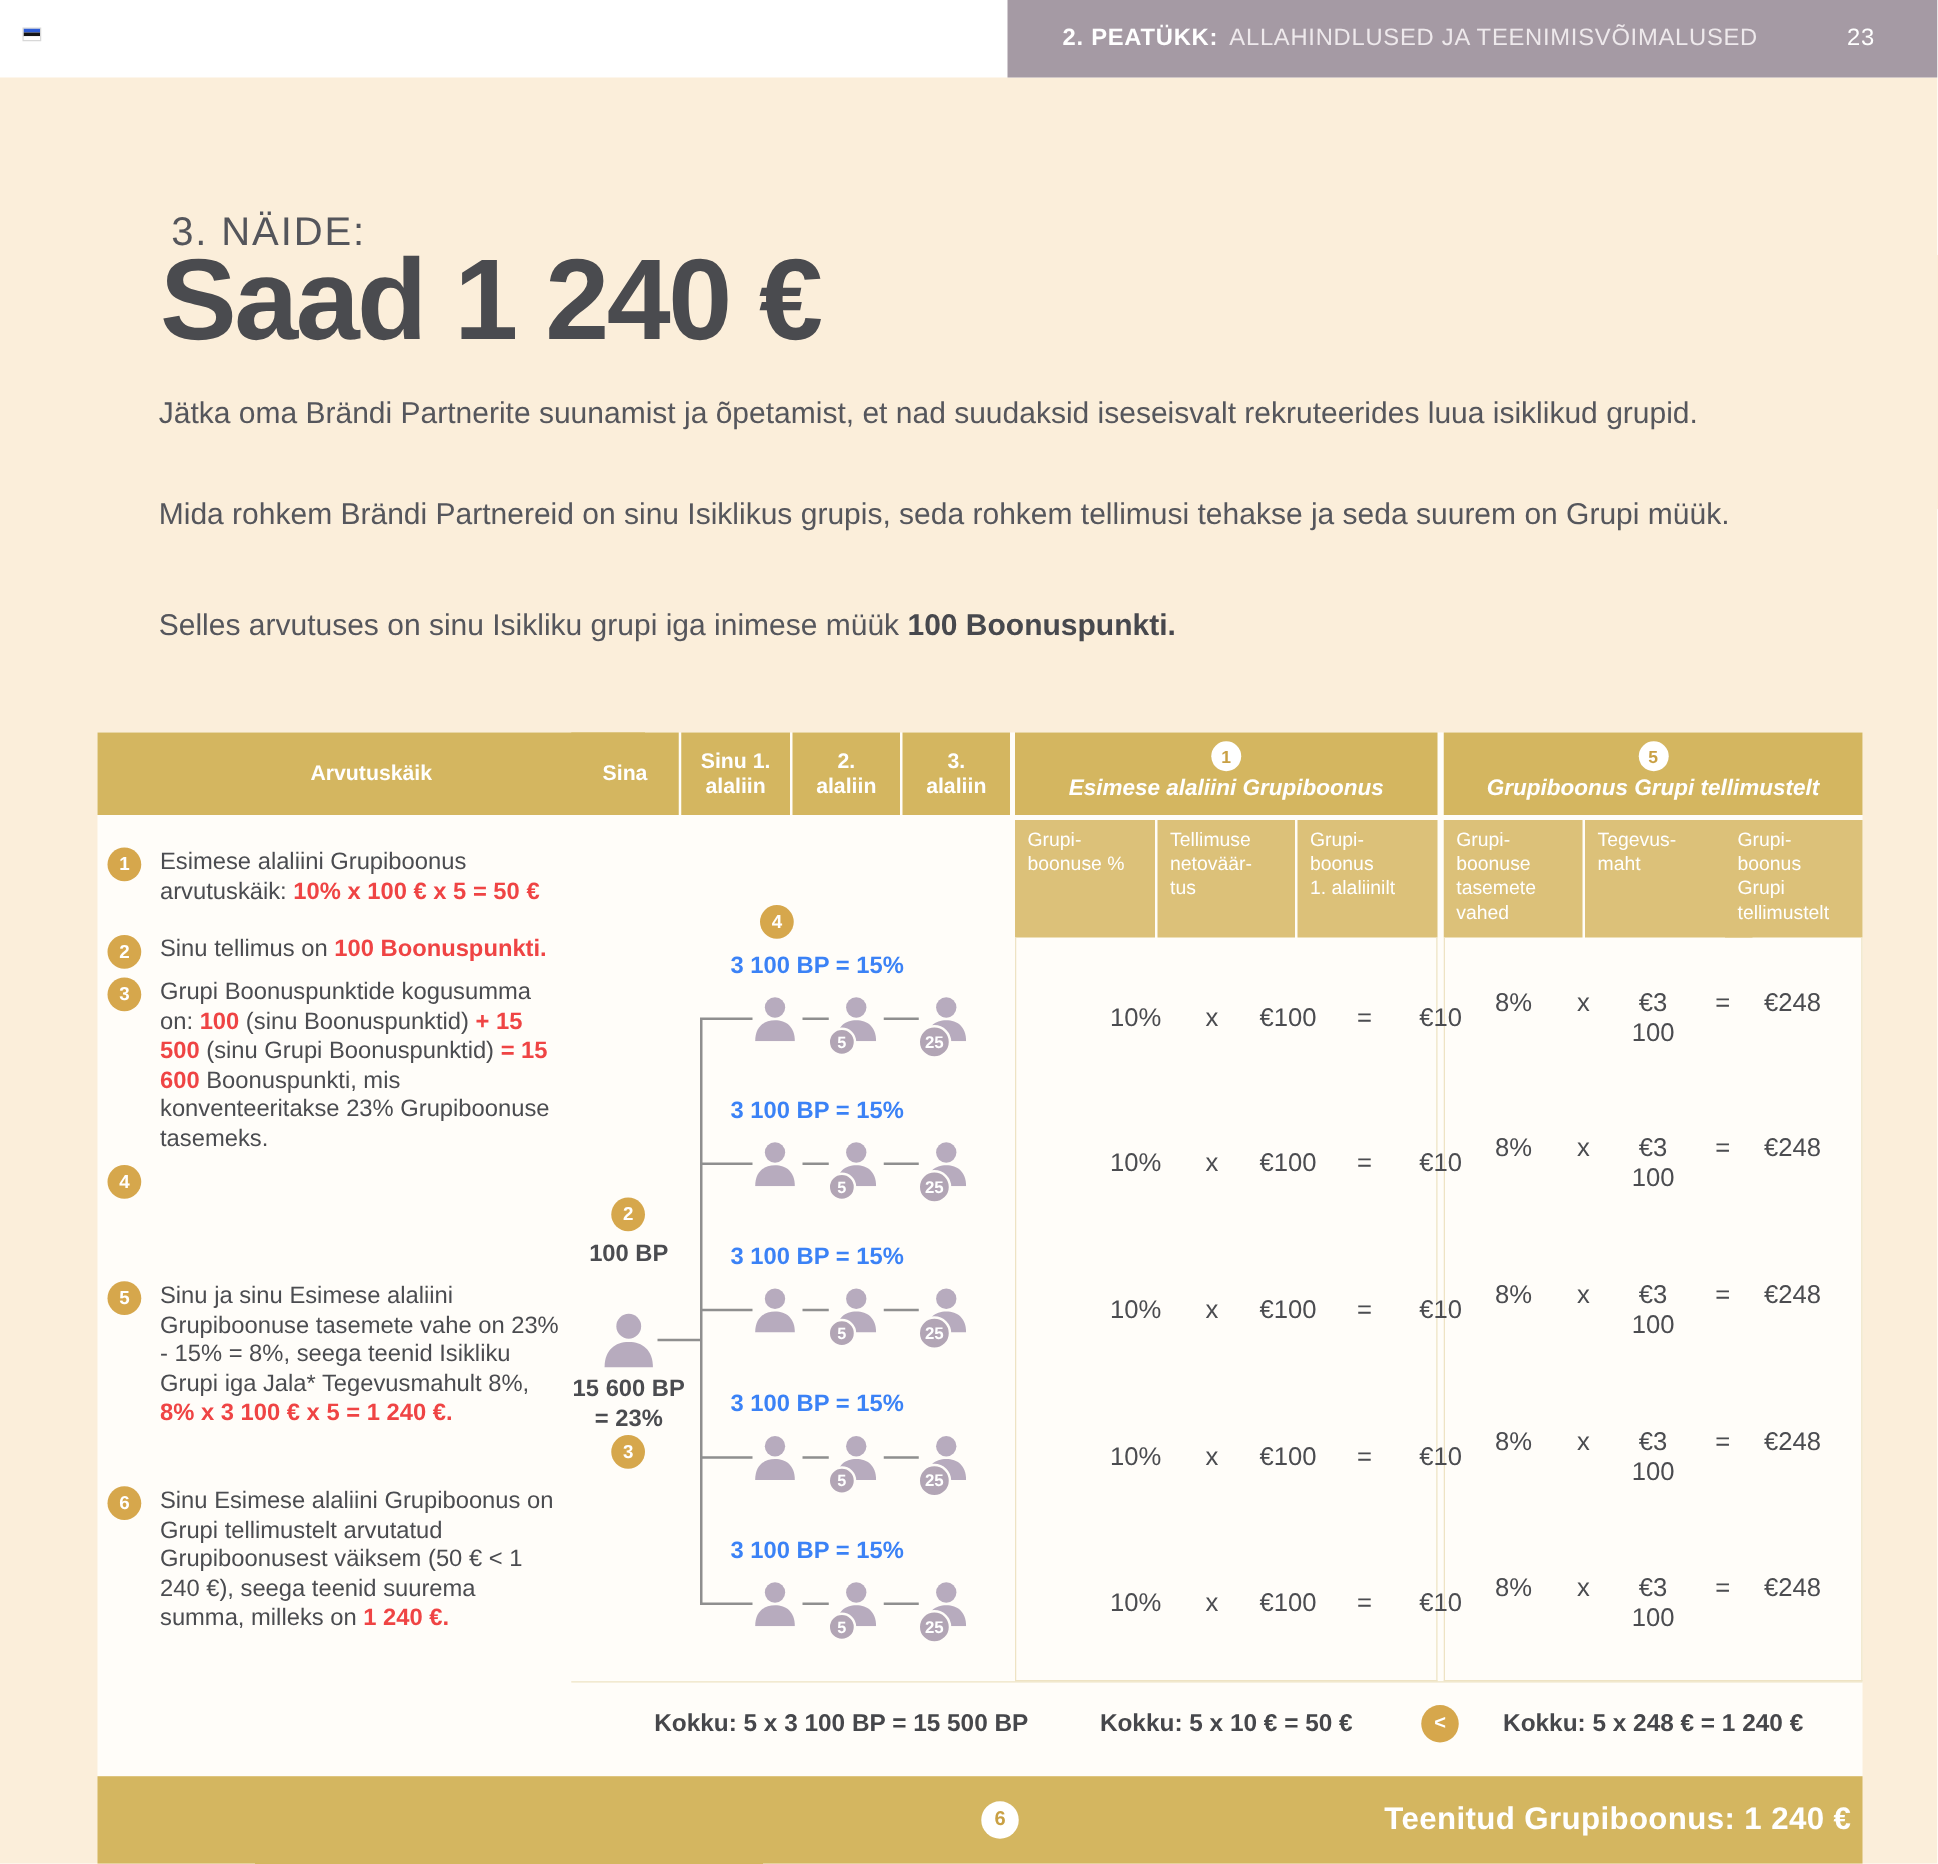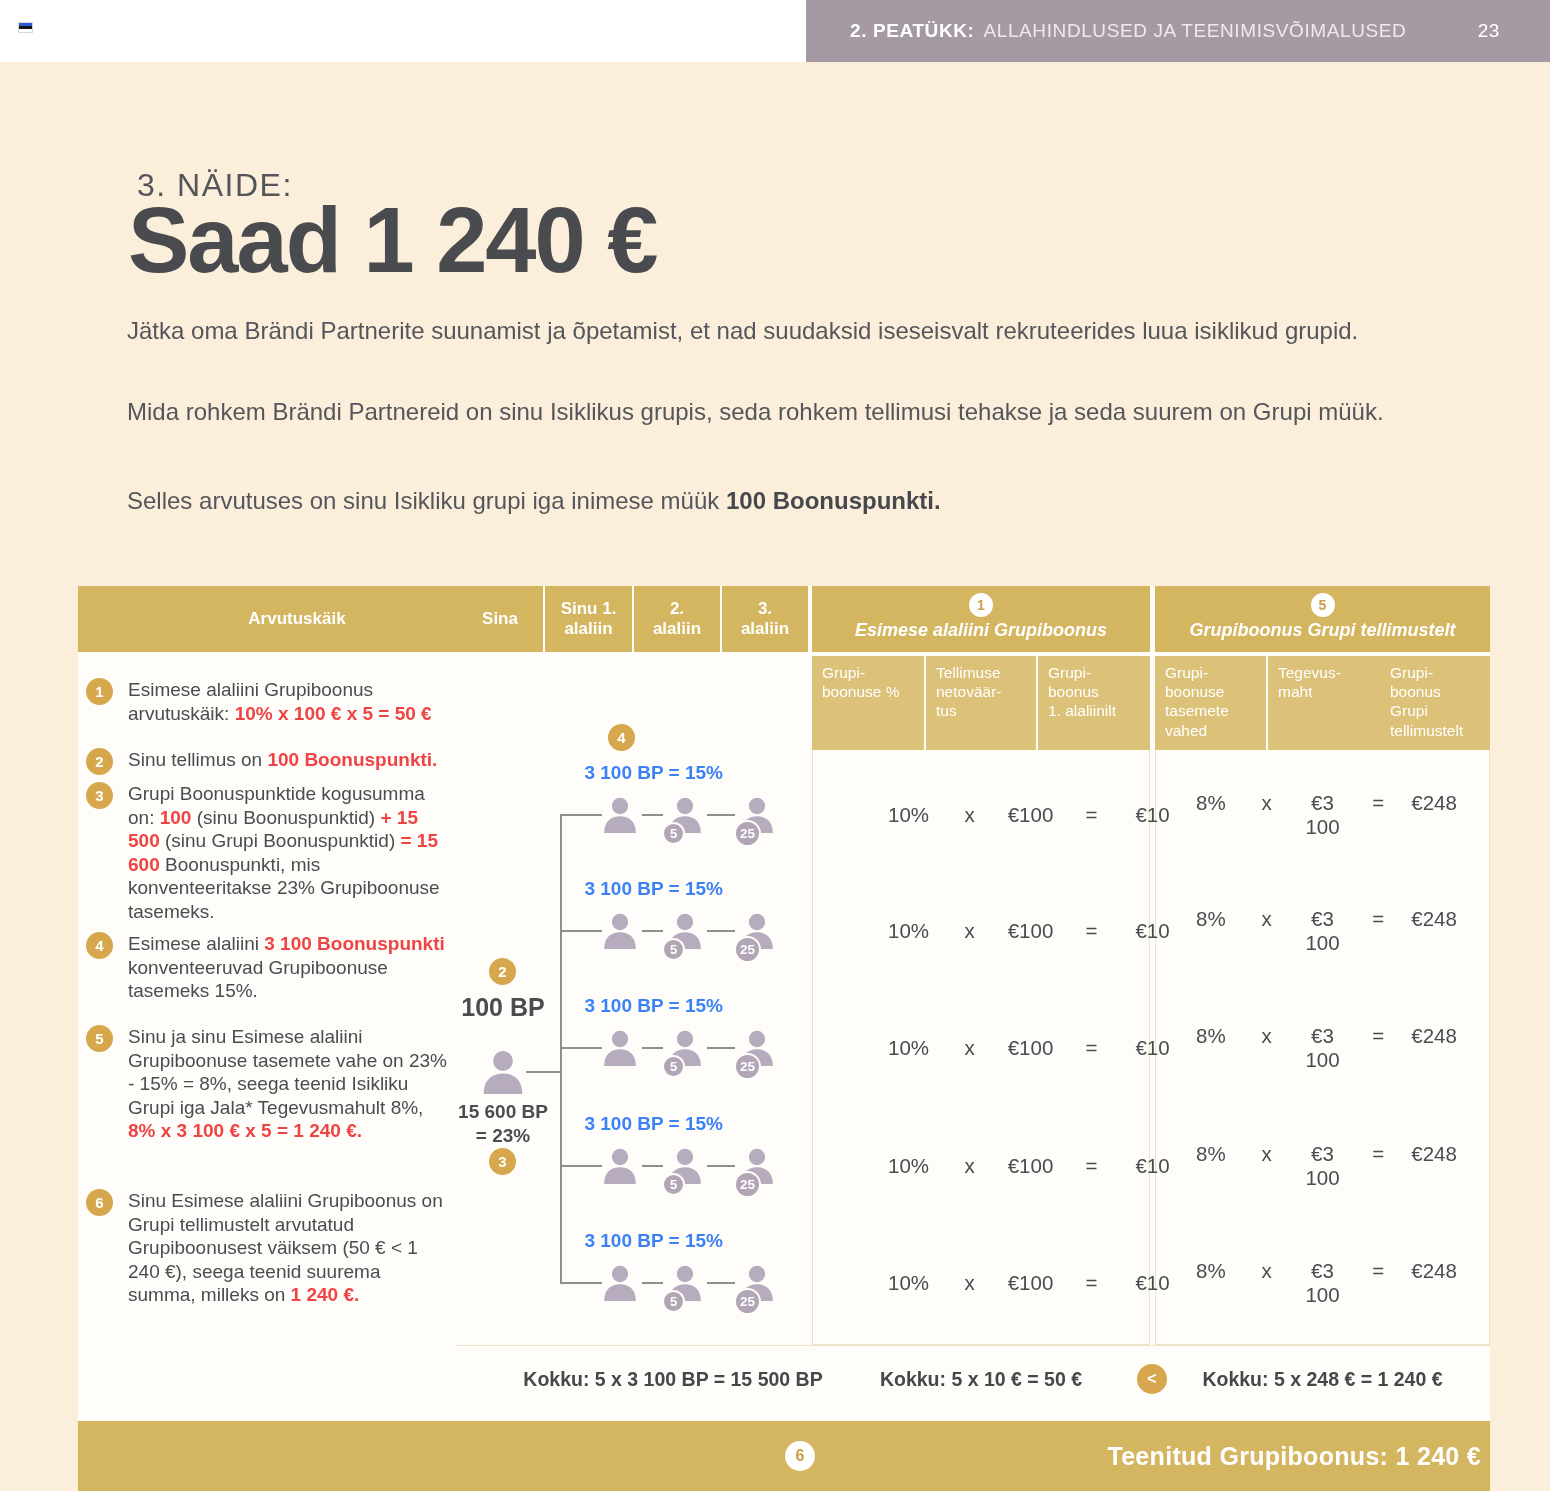--- a/index.html
+++ b/index.html
@@ -61,21 +61,21 @@
   .steptext b { color:#ef4444; }
   .step-1 { top:26px; } .step-2 { top:96px; } .step-3 { top:130px; }
   .step-4 { top:280px; } .step-5 { top:373px; } .step-6 { top:537px; }
 
   
   .tree-v    { position:absolute; left:482px; top:229px; width:2px; height:468px; background:#8f8f8f; }
   .sina-stub { position:absolute; left:448px; top:485px; width:34px; height:2px; background:#8f8f8f; }
   .gcircle { position:absolute; width:27px; height:27px; border-radius:50%; background:#d6a74c; color:#fff; font-weight:bold;
              font-size:15px; display:flex; align-items:center; justify-content:center; }
   .c2 { left:411px; top:372px; } .c3 { left:411px; top:562px; } .c4 { left:530px; top:138px; }
-  .sina-bp    { position:absolute; left:355px; top:407px; width:140px; text-align:center; font-weight:bold; font-size:25px; color:#4b4c50; }
+  .sina-bp    { position:absolute; left:355px; top:407px; width:140px; text-align:center; font-weight:bold; font-size:19px; color:#4b4c50; }
   .sina-icon  { position:absolute; left:402px; top:464px; width:46px; height:44px; }
   .sina-total { position:absolute; left:355px; top:514px; width:140px; text-align:center; font-weight:bold; font-size:19px;
                 color:#4b4c50; line-height:1.25; }
 
   .dgroup { position:absolute; left:500px; width:220px; height:0; }
   .stub   { position:absolute; left:-18px; top:-1px; width:42px; height:2px; background:#8f8f8f; }
   .glabel { position:absolute; left:0; top:-53px; width:145px; text-align:right; font-weight:bold; font-size:19px;
             color:#3b82f6; white-space:nowrap; }
   .picon  { position:absolute; transform:translateY(-50%); top:0; width:38px; height:36px; }
   .picon.p0 { left:23px; } .picon.p1 { left:88px; } .picon.p2 { left:160px; }
@@ -198,21 +198,20 @@
         <div class="step step-2">
           <span class="stepnum">2</span>
           <span class="steptext"><span>Sinu tellimus on </span><b>100 Boonuspunkti.</b></span>
         </div>
         <div class="step step-3">
           <span class="stepnum">3</span>
           <span class="steptext"><span>Grupi Boonuspunktide kogusumma on: </span><b>100</b><span> (sinu Boonuspunktid) </span><b>+ 15 500</b><span> (sinu Grupi Boonuspunktid) </span><b>= 15 600</b><span> Boonuspunkti, mis konventeeritakse 23% Grupiboonuse tasemeks.</span></span>
         </div>
         <div class="step step-4">
           <span class="stepnum">4</span>
-          <span class="steptext"><span>Esimese alaliini </span><b>3 100 Boonuspunkti</b><span> konventeeruvad Grupiboonuse tasemeks 15%.</span></span>
         </div>
         <div class="step step-5">
           <span class="stepnum">5</span>
           <span class="steptext"><span>Sinu ja sinu Esimese alaliini Grupiboonuse tasemete vahe on 23% - 15% = 8%, seega teenid Isikliku Grupi iga Jala* Tegevusmahult 8%, </span><b>8% x 3 100 € x 5 = 1 240 €.</b></span>
         </div>
         <div class="step step-6">
           <span class="stepnum">6</span>
           <span class="steptext"><span>Sinu Esimese alaliini Grupiboonus on Grupi tellimustelt arvutatud Grupiboonusest väiksem (50 € &lt; 1 240 €), seega teenid suurema summa, milleks on </span><b>1 240 €.</b></span>
         </div>
       </div>

